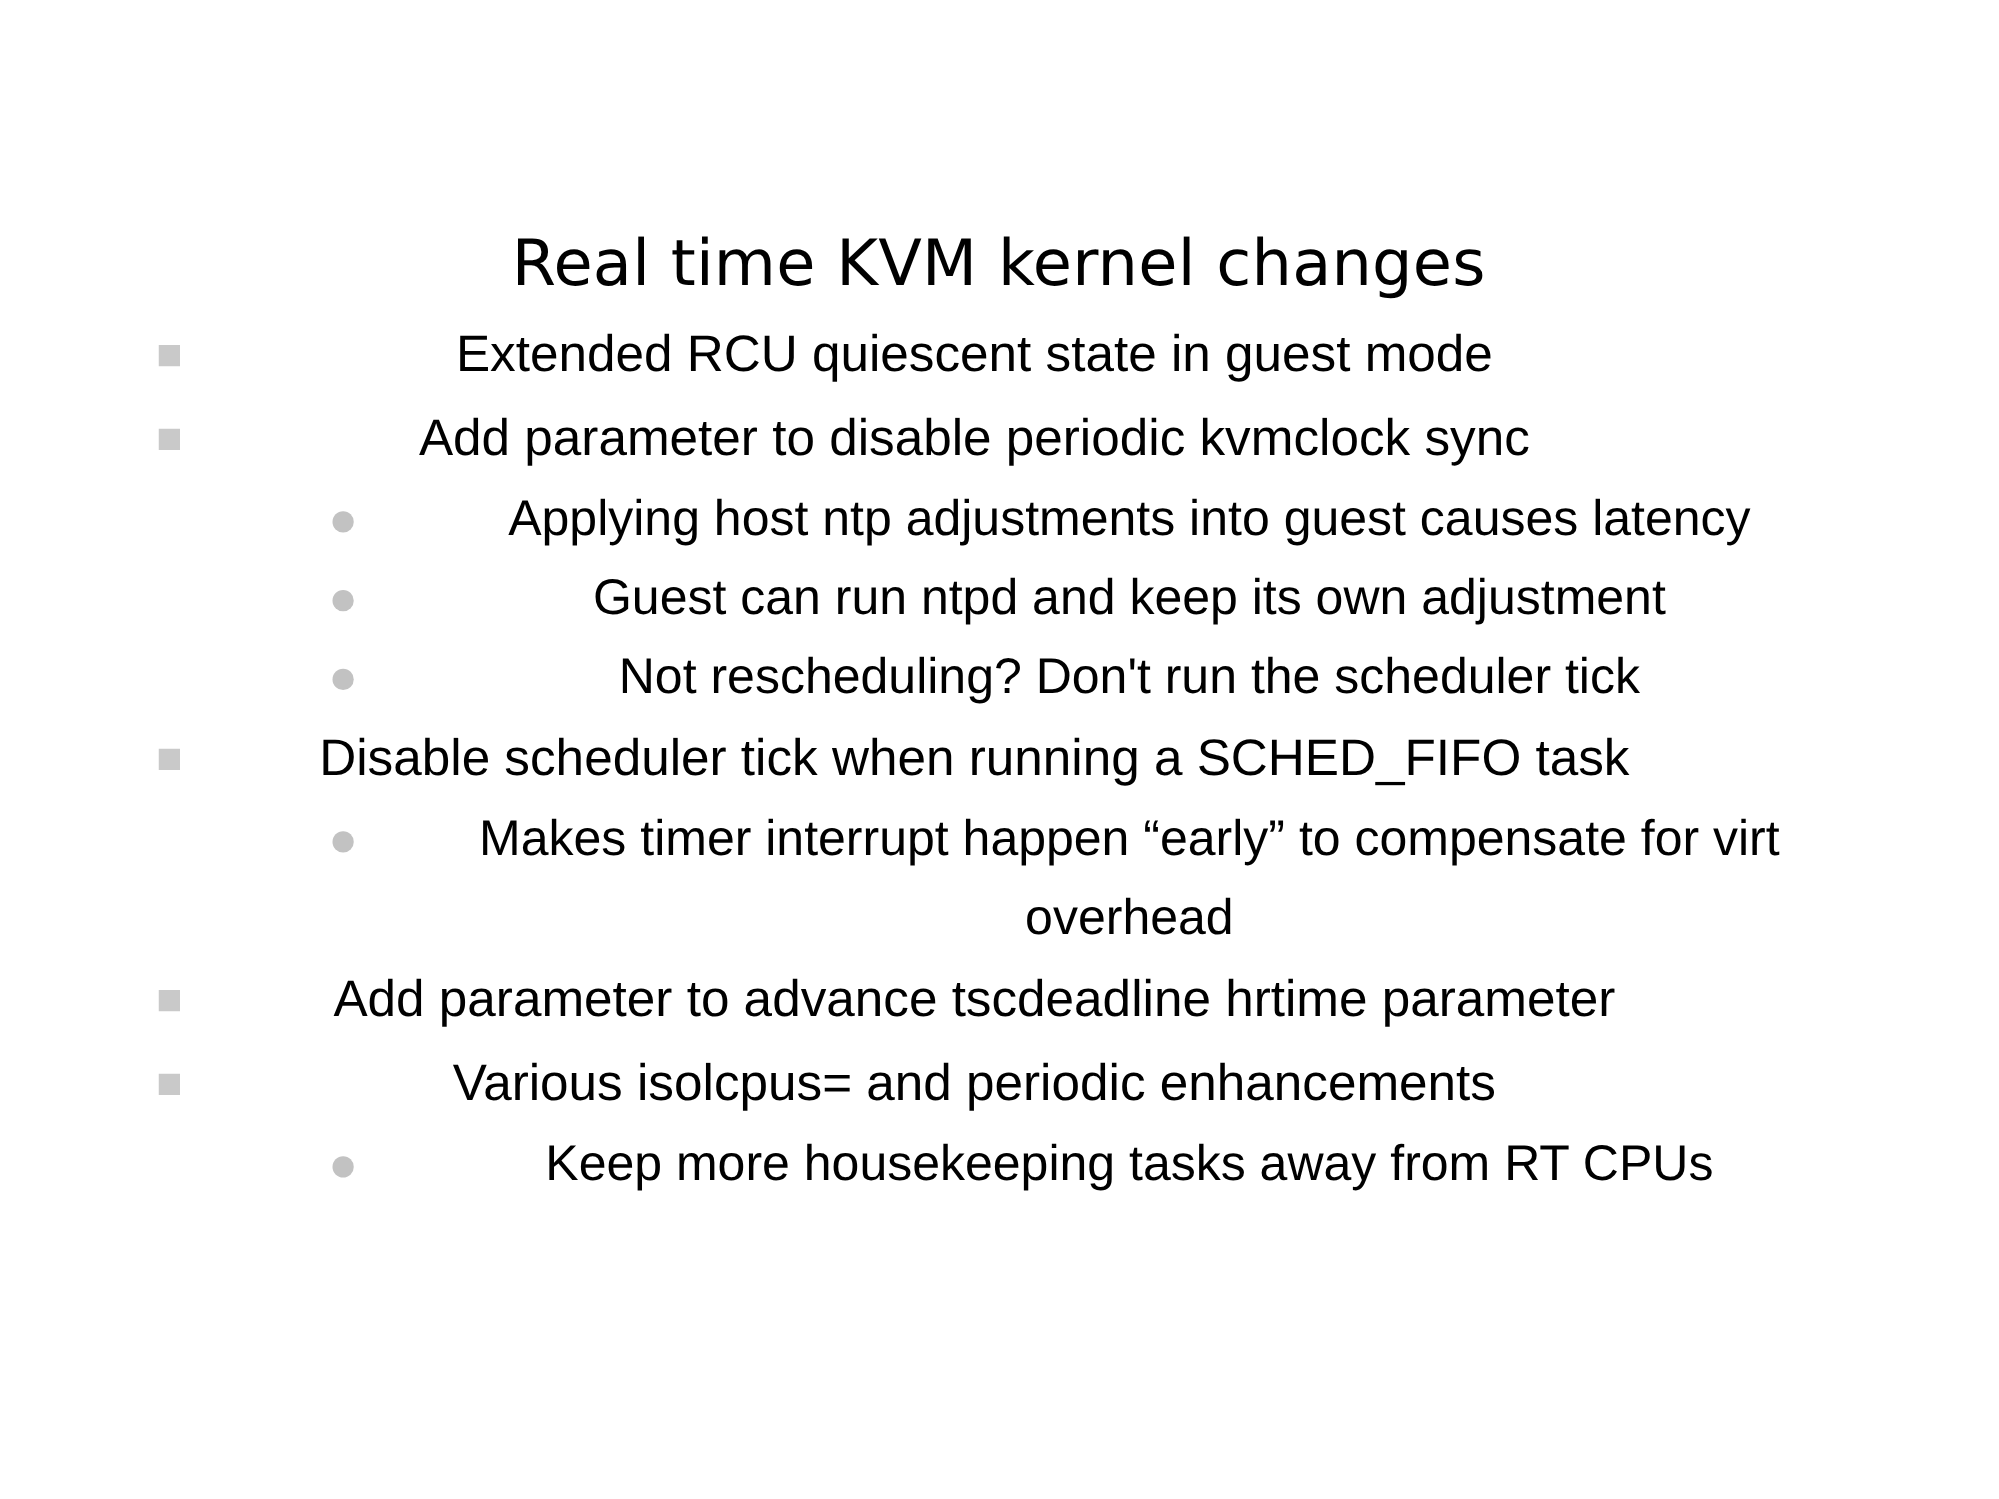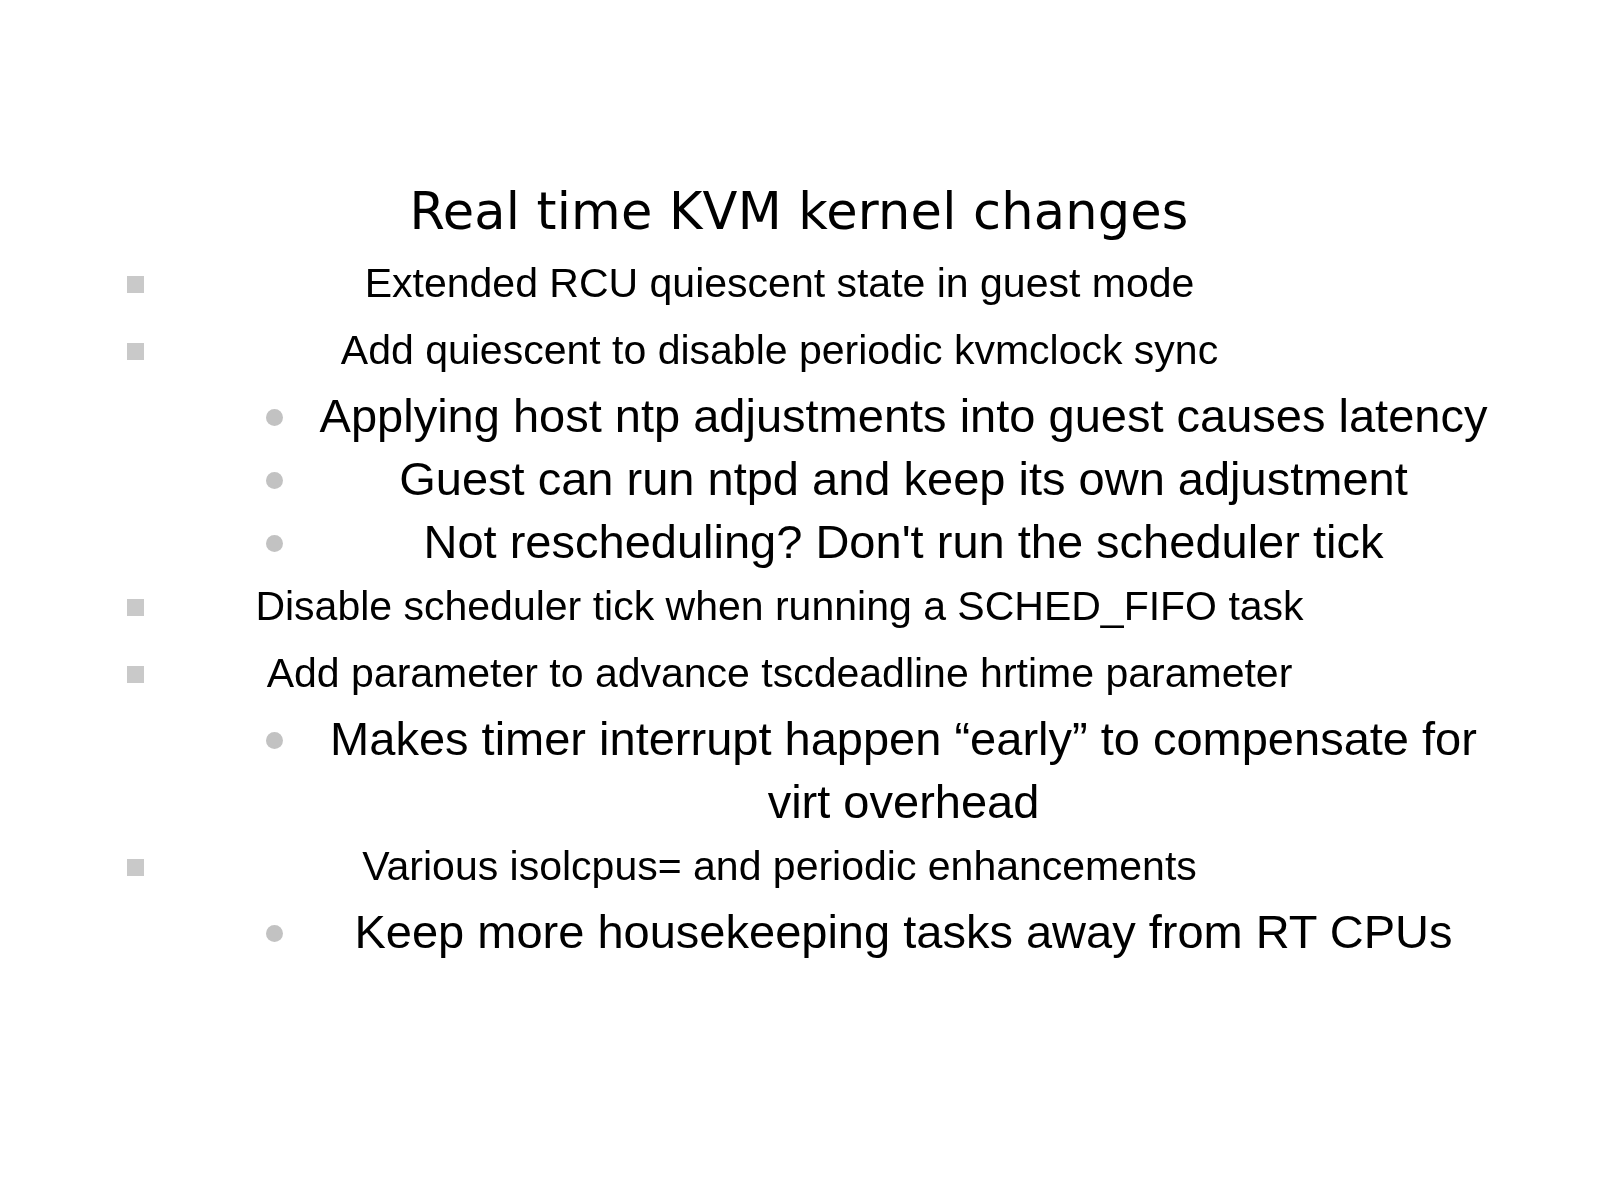--- a/index.html
+++ b/index.html
@@ -60,21 +60,21 @@
     top: 26px;
     width: 17px;
     height: 17px;
     background: #c9c9c9;
     display: block;
   }
   
   .lvl2 {
     padding-left: 305px;
     padding-right: 97px;
-    font-size: 47px;
+    font-size: 40px;
     line-height: 63px;
     min-height: 63px;
   }
   .lvl2 > .marker {
     position: absolute;
     left: 266px;
     top: 25px;
     width: 17px;
     height: 17px;
     border-radius: 50%;
@@ -94,21 +94,21 @@
 
   <div class="body-list">
 
     <div class="bullet lvl1">
       <span class="marker"></span>
       <span class="bullet-text">Extended RCU quiescent state in guest mode</span>
     </div>
 
     <div class="bullet lvl1">
       <span class="marker"></span>
-      <span class="bullet-text">Add quiescent to disable periodic kvmclock sync</span>
+      <span class="bullet-text">Add parameter to disable periodic kvmclock sync</span>
     </div>
 
     <div class="bullet lvl2">
       <span class="marker"></span>
       <span class="bullet-text">Applying host ntp adjustments into guest causes latency</span>
     </div>
 
     <div class="bullet lvl2">
       <span class="marker"></span>
       <span class="bullet-text">Guest can run ntpd and keep its own adjustment</span>
@@ -117,28 +117,28 @@
     <div class="bullet lvl2">
       <span class="marker"></span>
       <span class="bullet-text">Not rescheduling? Don't run the scheduler tick</span>
     </div>
 
     <div class="bullet lvl1">
       <span class="marker"></span>
       <span class="bullet-text">Disable scheduler tick when running a SCHED_FIFO task</span>
     </div>
 
+    <div class="bullet lvl2">
+      <span class="marker"></span>
+      <span class="bullet-text">Makes timer interrupt happen “early” to compensate for virt overhead</span>
+    </div>
+
     <div class="bullet lvl1">
       <span class="marker"></span>
       <span class="bullet-text">Add parameter to advance tscdeadline hrtime parameter</span>
-    </div>
-
-    <div class="bullet lvl2">
-      <span class="marker"></span>
-      <span class="bullet-text">Makes timer interrupt happen “early” to compensate for virt overhead</span>
     </div>
 
     <div class="bullet lvl1">
       <span class="marker"></span>
       <span class="bullet-text">Various isolcpus= and periodic enhancements</span>
     </div>
 
     <div class="bullet lvl2">
       <span class="marker"></span>
       <span class="bullet-text">Keep more housekeeping tasks away from RT CPUs</span>

